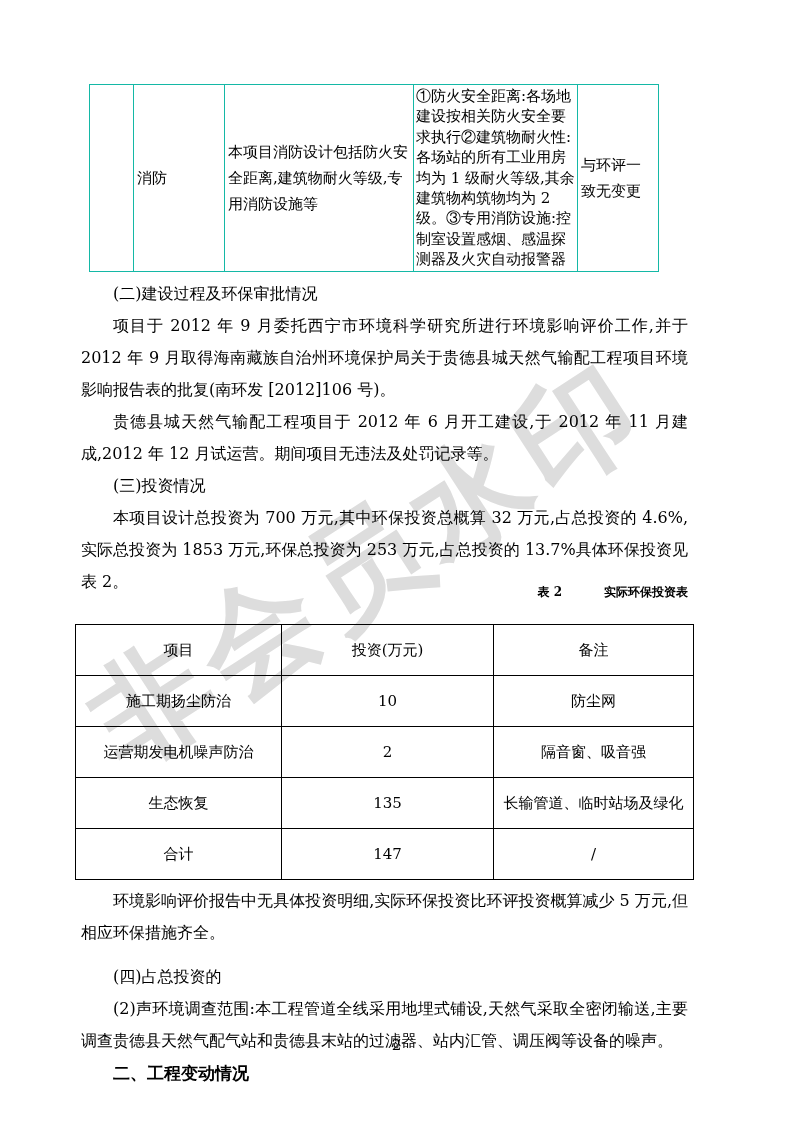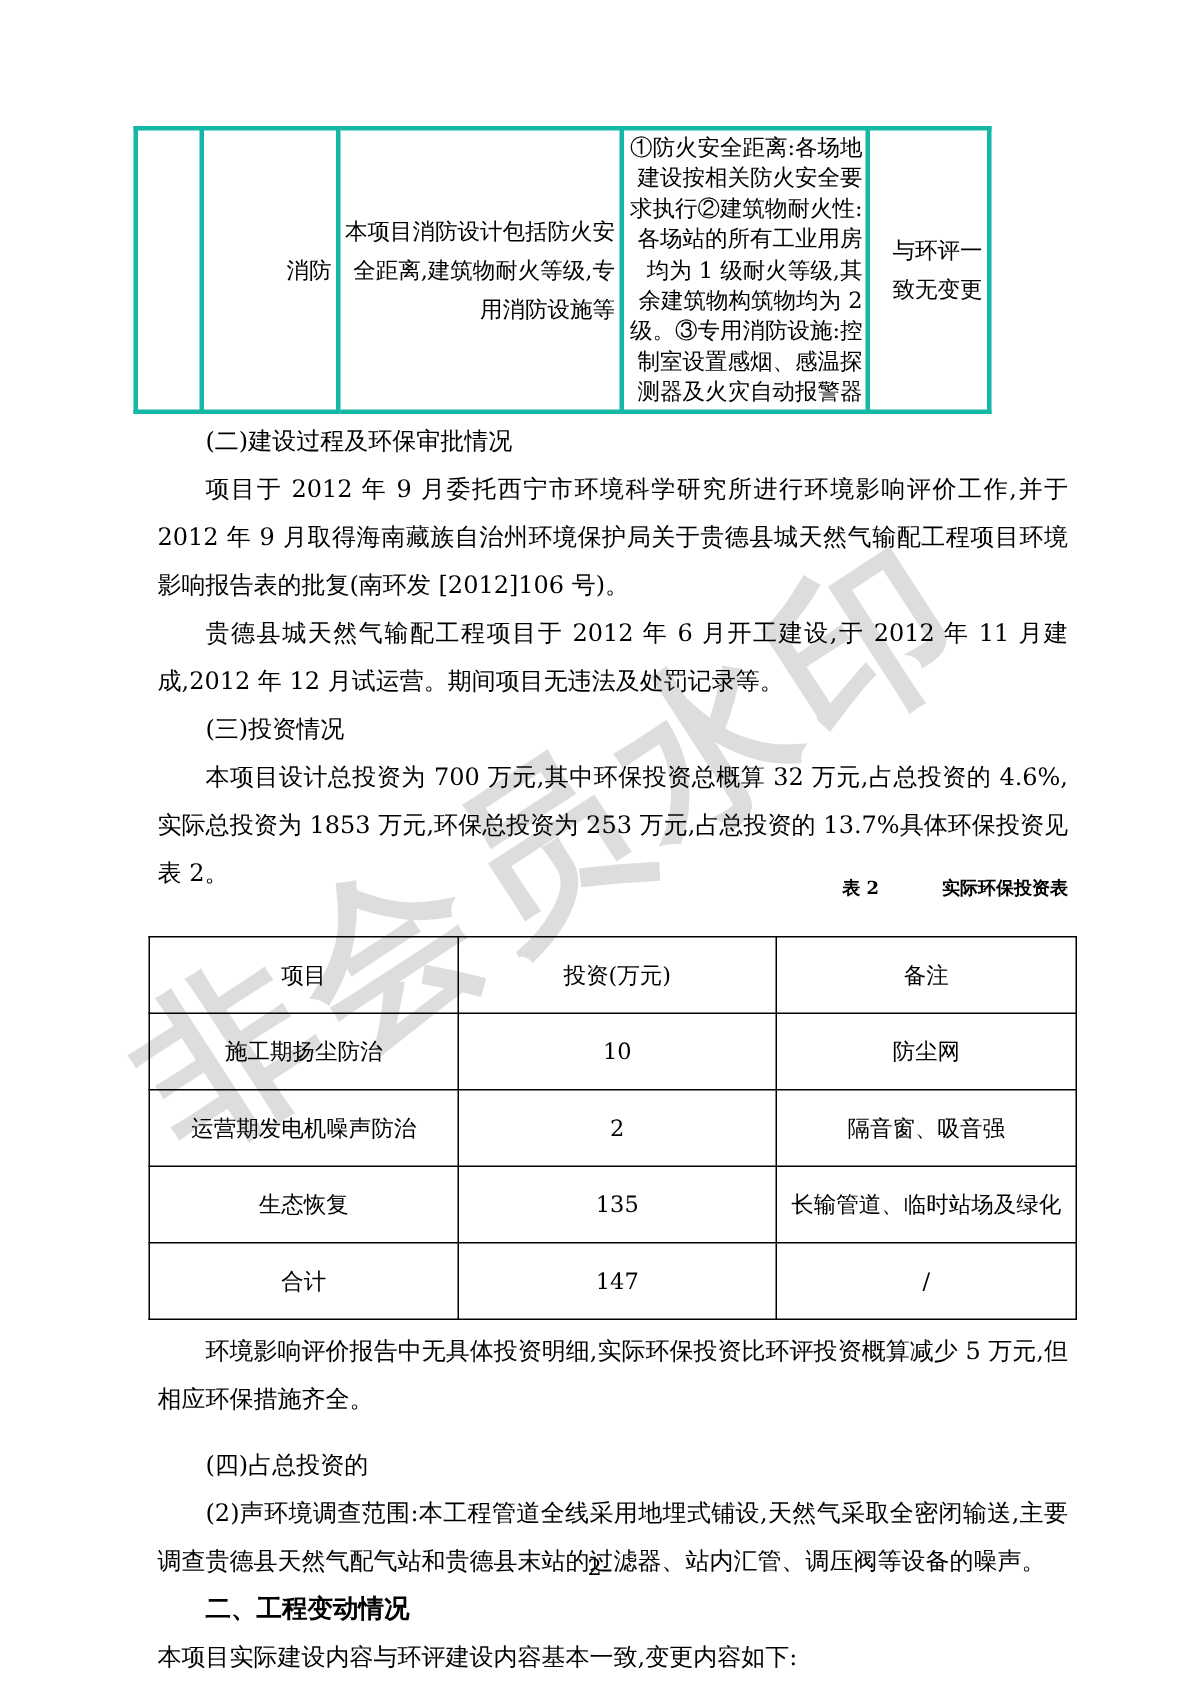--- a/index.html
+++ b/index.html
@@ -16,31 +16,31 @@
     font-weight:bold; font-size:118px; letter-spacing:8px;
     color:#dddddd; white-space:nowrap; z-index:0; user-select:none;
   }
   
   .fire-table {
     position:absolute; left:89px; top:84px; z-index:1;
     border-collapse:collapse; table-layout:fixed; width:569px;
     background:transparent;
   }
   .fire-table td {
-    border:3px solid #14b8a6; text-align:right; vertical-align:middle;
+    border:1px solid #14b8a6; text-align:left; vertical-align:middle;
     font-size:15px; padding:2px 3px; overflow:hidden;
   }
   .fire-table tr { height:186px; }
   .cell-item { line-height:24px; }
   .cell-design { line-height:26px; }
   .cell-actual { font-size:14.5px; line-height:20.4px; padding:1px 2px !important; }
   .cell-conclusion { line-height:26px; }
   
   .doc {
-    position:absolute; left:105px; top:278px; width:607px; z-index:1;
+    position:absolute; left:81px; top:278px; width:607px; z-index:1;
     font-size:16px; line-height:32px; text-align:justify;
   }
   .doc p { margin:0; text-indent:32px; }
   .doc p.noindent { text-indent:0; }
   .sec-h { margin:0; text-indent:32px; font-weight:normal; font-size:16px; }
   .bold-h {
     margin:8px 0 0 0; text-indent:0; font-weight:bold; font-size:17px;
     font-family:"DejaVu Sans","Liberation Sans",sans-serif;
   }
   
@@ -139,19 +139,18 @@
         </tr>
       </tbody>
     </table>
 
     <p class="gap-after-table">环境影响评价报告中无具体投资明细,实际环保投资比环评投资概算减少 5 万元,但相应环保措施齐全。</p>
 
     <p class="sec-h gap-before-s4">(四)占总投资的</p>
     <p>(2)声环境调查范围:本工程管道全线采用地埋式铺设,天然气采取全密闭输送,主要调查贵德县天然气配气站和贵德县末站的过滤器、站内汇管、调压阀等设备的噪声。</p>
 
     <p class="bold-h">二、工程变动情况</p>
-    <p class="noindent">本项目实际建设内容与环评建设内容基本一致,变更内容如下:</p>
 
   </div>
 
   <div class="pagenum">2</div>
 
 </div>
 
 </body></html>

